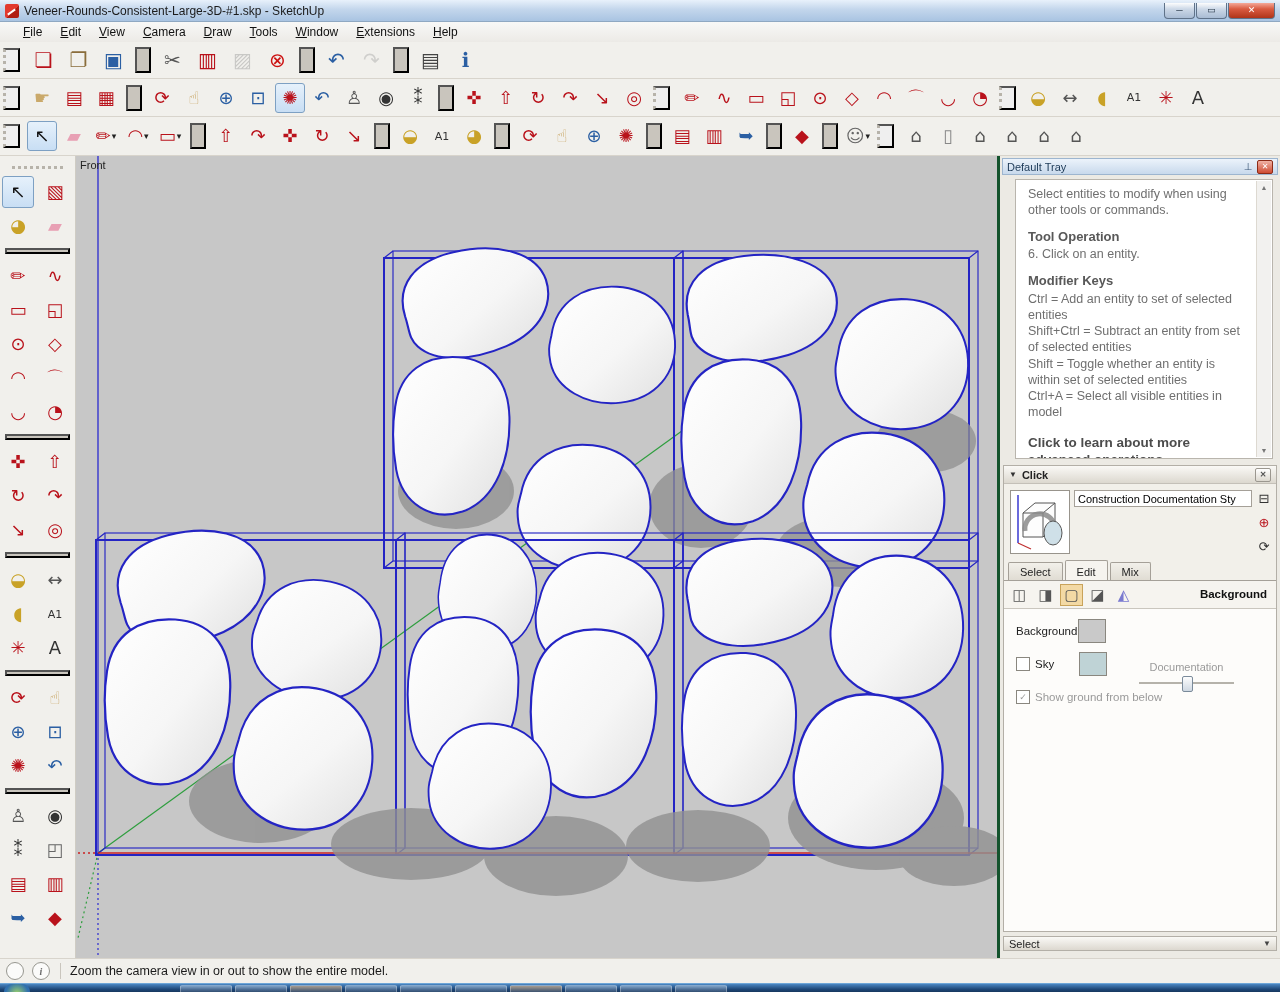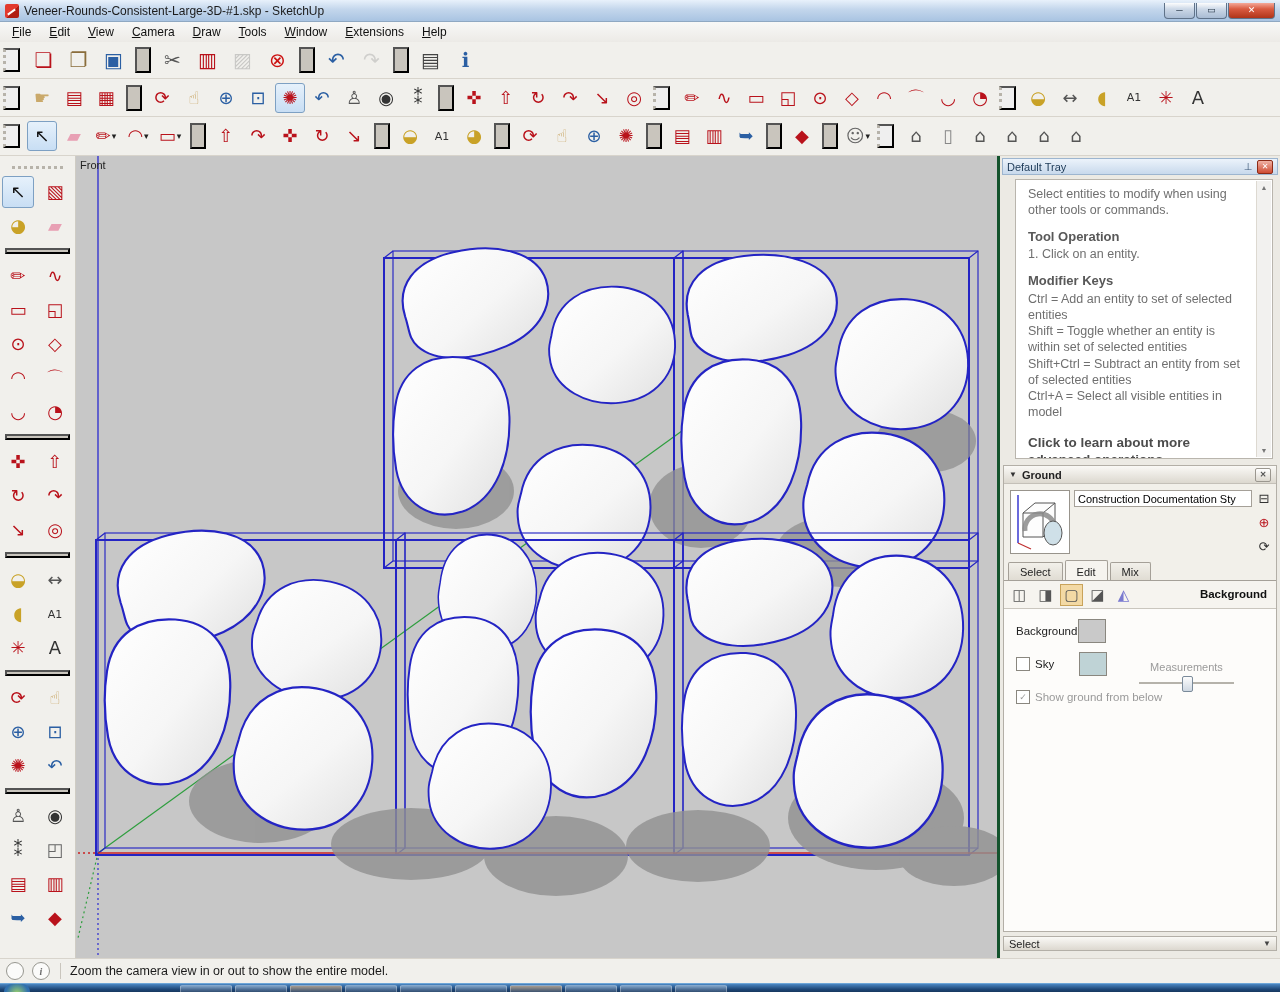--- a/index.html
+++ b/index.html
@@ -6,21 +6,21 @@
   .app{position:relative;width:1280px;height:992px;background:#f1f0ec;font-family:"Liberation Sans",sans-serif;overflow:hidden;-webkit-font-smoothing:antialiased;}
   
   .titlebar{position:absolute;left:0;top:0;right:0;height:22px;background:linear-gradient(#e8f1fb,#c3d6ec 45%,#a9c4e2);border-bottom:1px solid #8fa8c2;display:flex;align-items:center;padding:0 5px;box-sizing:border-box;}
   .su-logo{width:14px;height:14px;border-radius:2px;background:linear-gradient(135deg,#e23a2e 0 55%,#b01d12 55%);position:relative;margin-right:5px;flex:0 0 auto;}
   .su-logo:after{content:"";position:absolute;left:2px;top:7px;width:9px;height:2px;background:#fff;transform:rotate(-35deg);}
   .title-text{font-size:12px;color:#1b1b1b;}
   .win-btns{margin-left:auto;display:flex;}
   .wb{width:29px;height:15px;margin-left:1px;border:1px solid #5f7289;border-top:none;border-radius:0 0 4px 4px;background:linear-gradient(#fdfdfd,#ccd8e7 40%,#a9bcd4);display:flex;align-items:center;justify-content:center;font-size:9px;color:#1b2b3b;cursor:default;}
   .wb.close{width:45px;background:linear-gradient(#f4a999,#d95b41 40%,#b03419);color:#fff;}
   
-  .menubar{position:absolute;left:0;top:22px;right:0;height:20px;background:linear-gradient(#f8f8f7,#eceae6);border-bottom:1px solid #d8d4cc;display:flex;align-items:center;padding-left:3px;}
+  .menubar{position:absolute;left:0;top:22px;right:0;height:20px;background:linear-gradient(#f8f8f7,#eceae6);border-bottom:1px solid #d8d4cc;display:flex;align-items:center;padding-left:14px;}
   .menu-item{font-size:12px;color:#111;padding:2px 9px;cursor:default;}
   .menu-item u{text-decoration:underline;}
   
   .tbrow{position:absolute;left:0;right:0;background:#f1f0ec;border-bottom:1px solid #d8d4cc;display:flex;align-items:center;box-sizing:border-box;}
   .tb1{top:42px;height:37px;} .tb2{top:79px;height:38px;} .tb3{top:117px;height:39px;}
   .tb-btn{width:30px;height:30px;margin:0 1px;display:flex;align-items:center;justify-content:center;border:1px solid transparent;border-radius:3px;background:transparent;padding:0;font-family:"DejaVu Sans",sans-serif;position:relative;cursor:default;}
   .tb-btn .glyph{font-size:18px;line-height:1;}
   .tb1 .tb-btn{width:33px;height:32px;} .tb1 .tb-btn .glyph{font-size:20px;}
   .tb-btn.pressed{border-color:#7da0c3;background:linear-gradient(#e6f1fb,#c8def4);}
   .tb-btn.disabled{opacity:.38;filter:grayscale(.9);}
@@ -614,40 +614,40 @@
   <div class="tray">
     <div class="tray-header">
       <span>Default Tray</span>
       <span class="pin">⊥</span>
       <span class="tray-close">✕</span>
     </div>
 
     <div class="instructor">
       <div>Select entities to modify when using other tools or commands.</div>
       <h4>Tool Operation</h4>
-      <div>1. Click on an entity.</div>
+      <div>6. Click on an entity.</div>
       <h4>Modifier Keys</h4>
       <div>
 
       <div>Ctrl = Add an entity to set of selected entities</div>
+          <div>Shift+Ctrl = Subtract an entity from set of selected entities</div>
           <div>Shift = Toggle whether an entity is within set of selected entities</div>
-          <div>Shift+Ctrl = Subtract an entity from set of selected entities</div>
           <div>Ctrl+A = Select all visible entities in model</div>
         </div>
       <div class="learn">Click to learn about more advanced operations...</div>
       <div class="iscroll">
         <span>▲</span>
         <span>▼</span>
       </div>
     </div>
 
     <div class="styles-panel">
       <div class="sp-header">
         <span class="car">▼</span>
-        <span>Ground</span>
+        <span>Click</span>
         <span class="sp-close">✕</span>
       </div>
 
       <div class="thumb">
         <svg width="56" height="60" viewBox="0 0 56 60">
           <line x1="7" y1="4" x2="7" y2="52" stroke="#3a3ad0" stroke-width="1.5"></line>
           <line x1="7" y1="52" x2="20" y2="58" stroke="#c03030" stroke-width="1.2"></line>
           <path d="M12,22 L24,12 L44,12 L44,34 L32,46 L12,46 Z" fill="#fdfdfd" stroke="#555"></path>
           <path d="M12,22 L32,22 L32,46 M32,22 L44,12" fill="none" stroke="#555"></path>
           <path d="M14,40 A15,15 0 1 1 44,36" fill="none" stroke="#8a8a8a" stroke-width="5" opacity="0.85"></path>
@@ -700,21 +700,21 @@
           <div class="crow">
             <span class="lbl">Background</span>
             <span class="swatch" style="background-color: rgb(201, 201, 201);"></span>
           </div>
           <div class="crow">
             <span class="cb"></span>
             <span class="lbl" style="width:44px;">Sky</span>
             <span class="swatch" style="background-color: rgb(191, 211, 214);"></span>
           </div>
           <div class="transp">
-            <div>Measurements</div>
+            <div>Documentation</div>
             <div class="slider">
               <div class="track"></div>
               <div class="thumbk"></div>
             </div>
           </div>
           <div class="crow ground-below">
             <span class="cb">✓</span>
             <span>Show ground from below</span>
           </div>
         </div>

